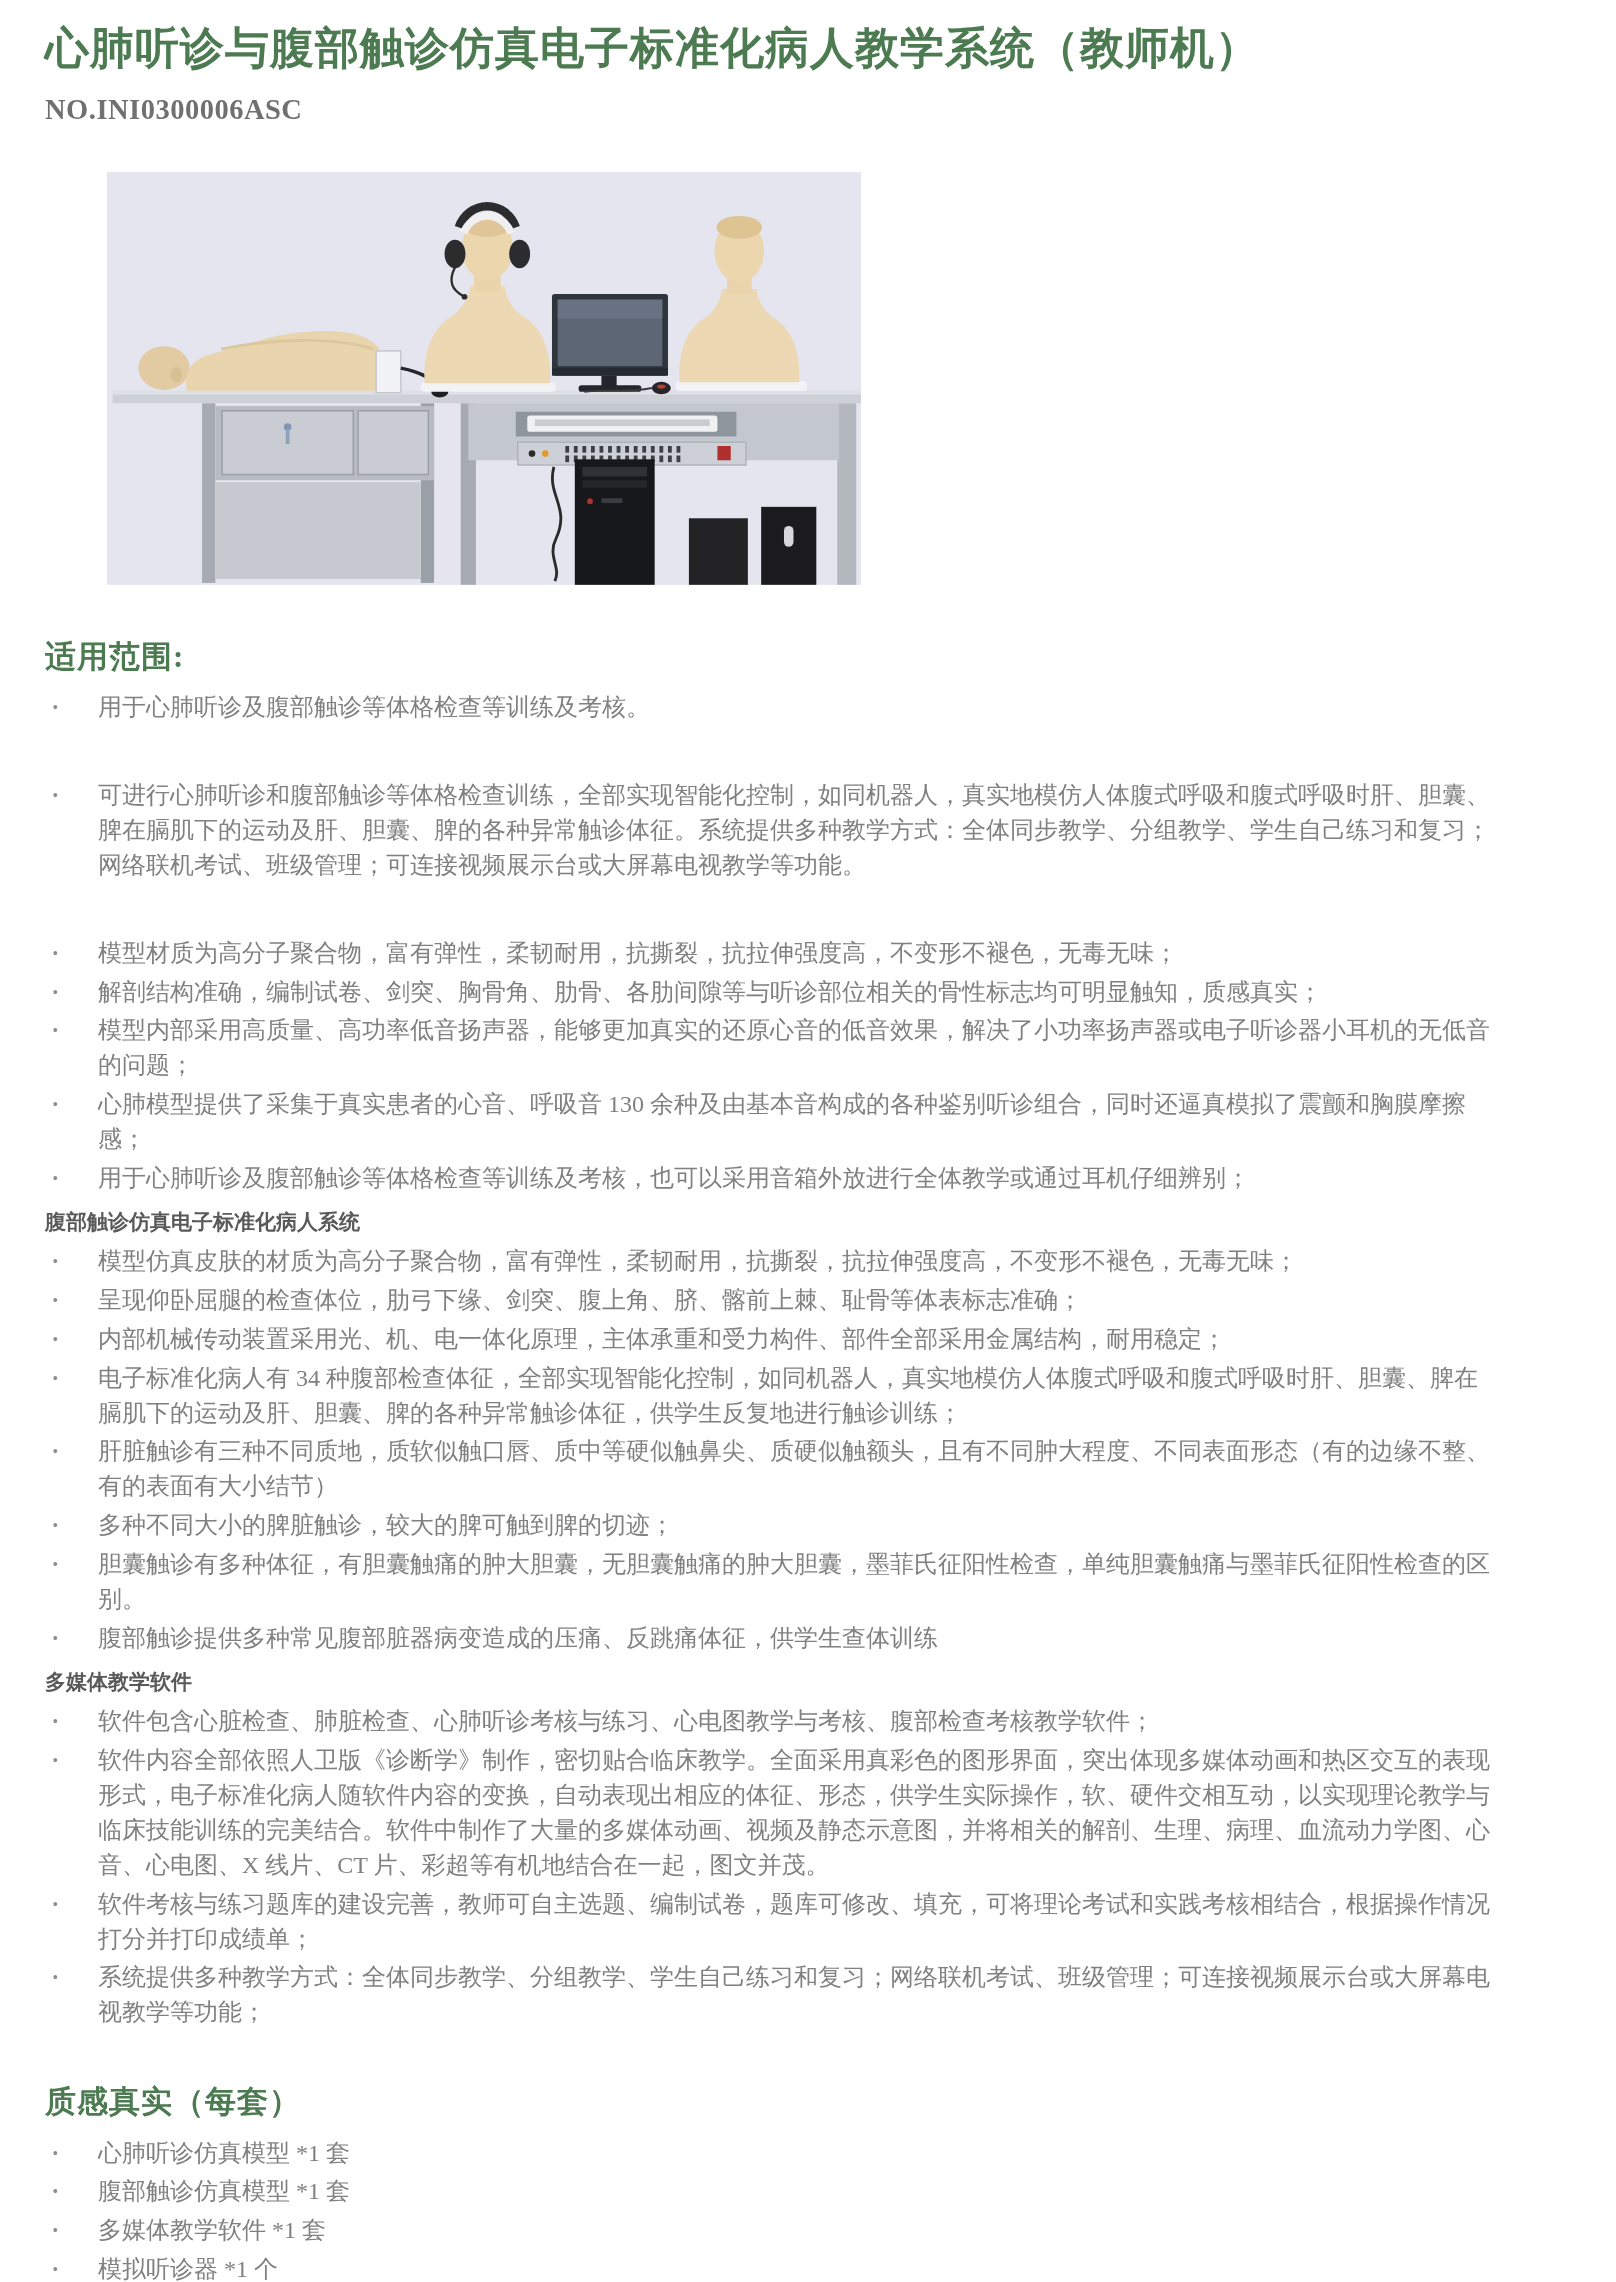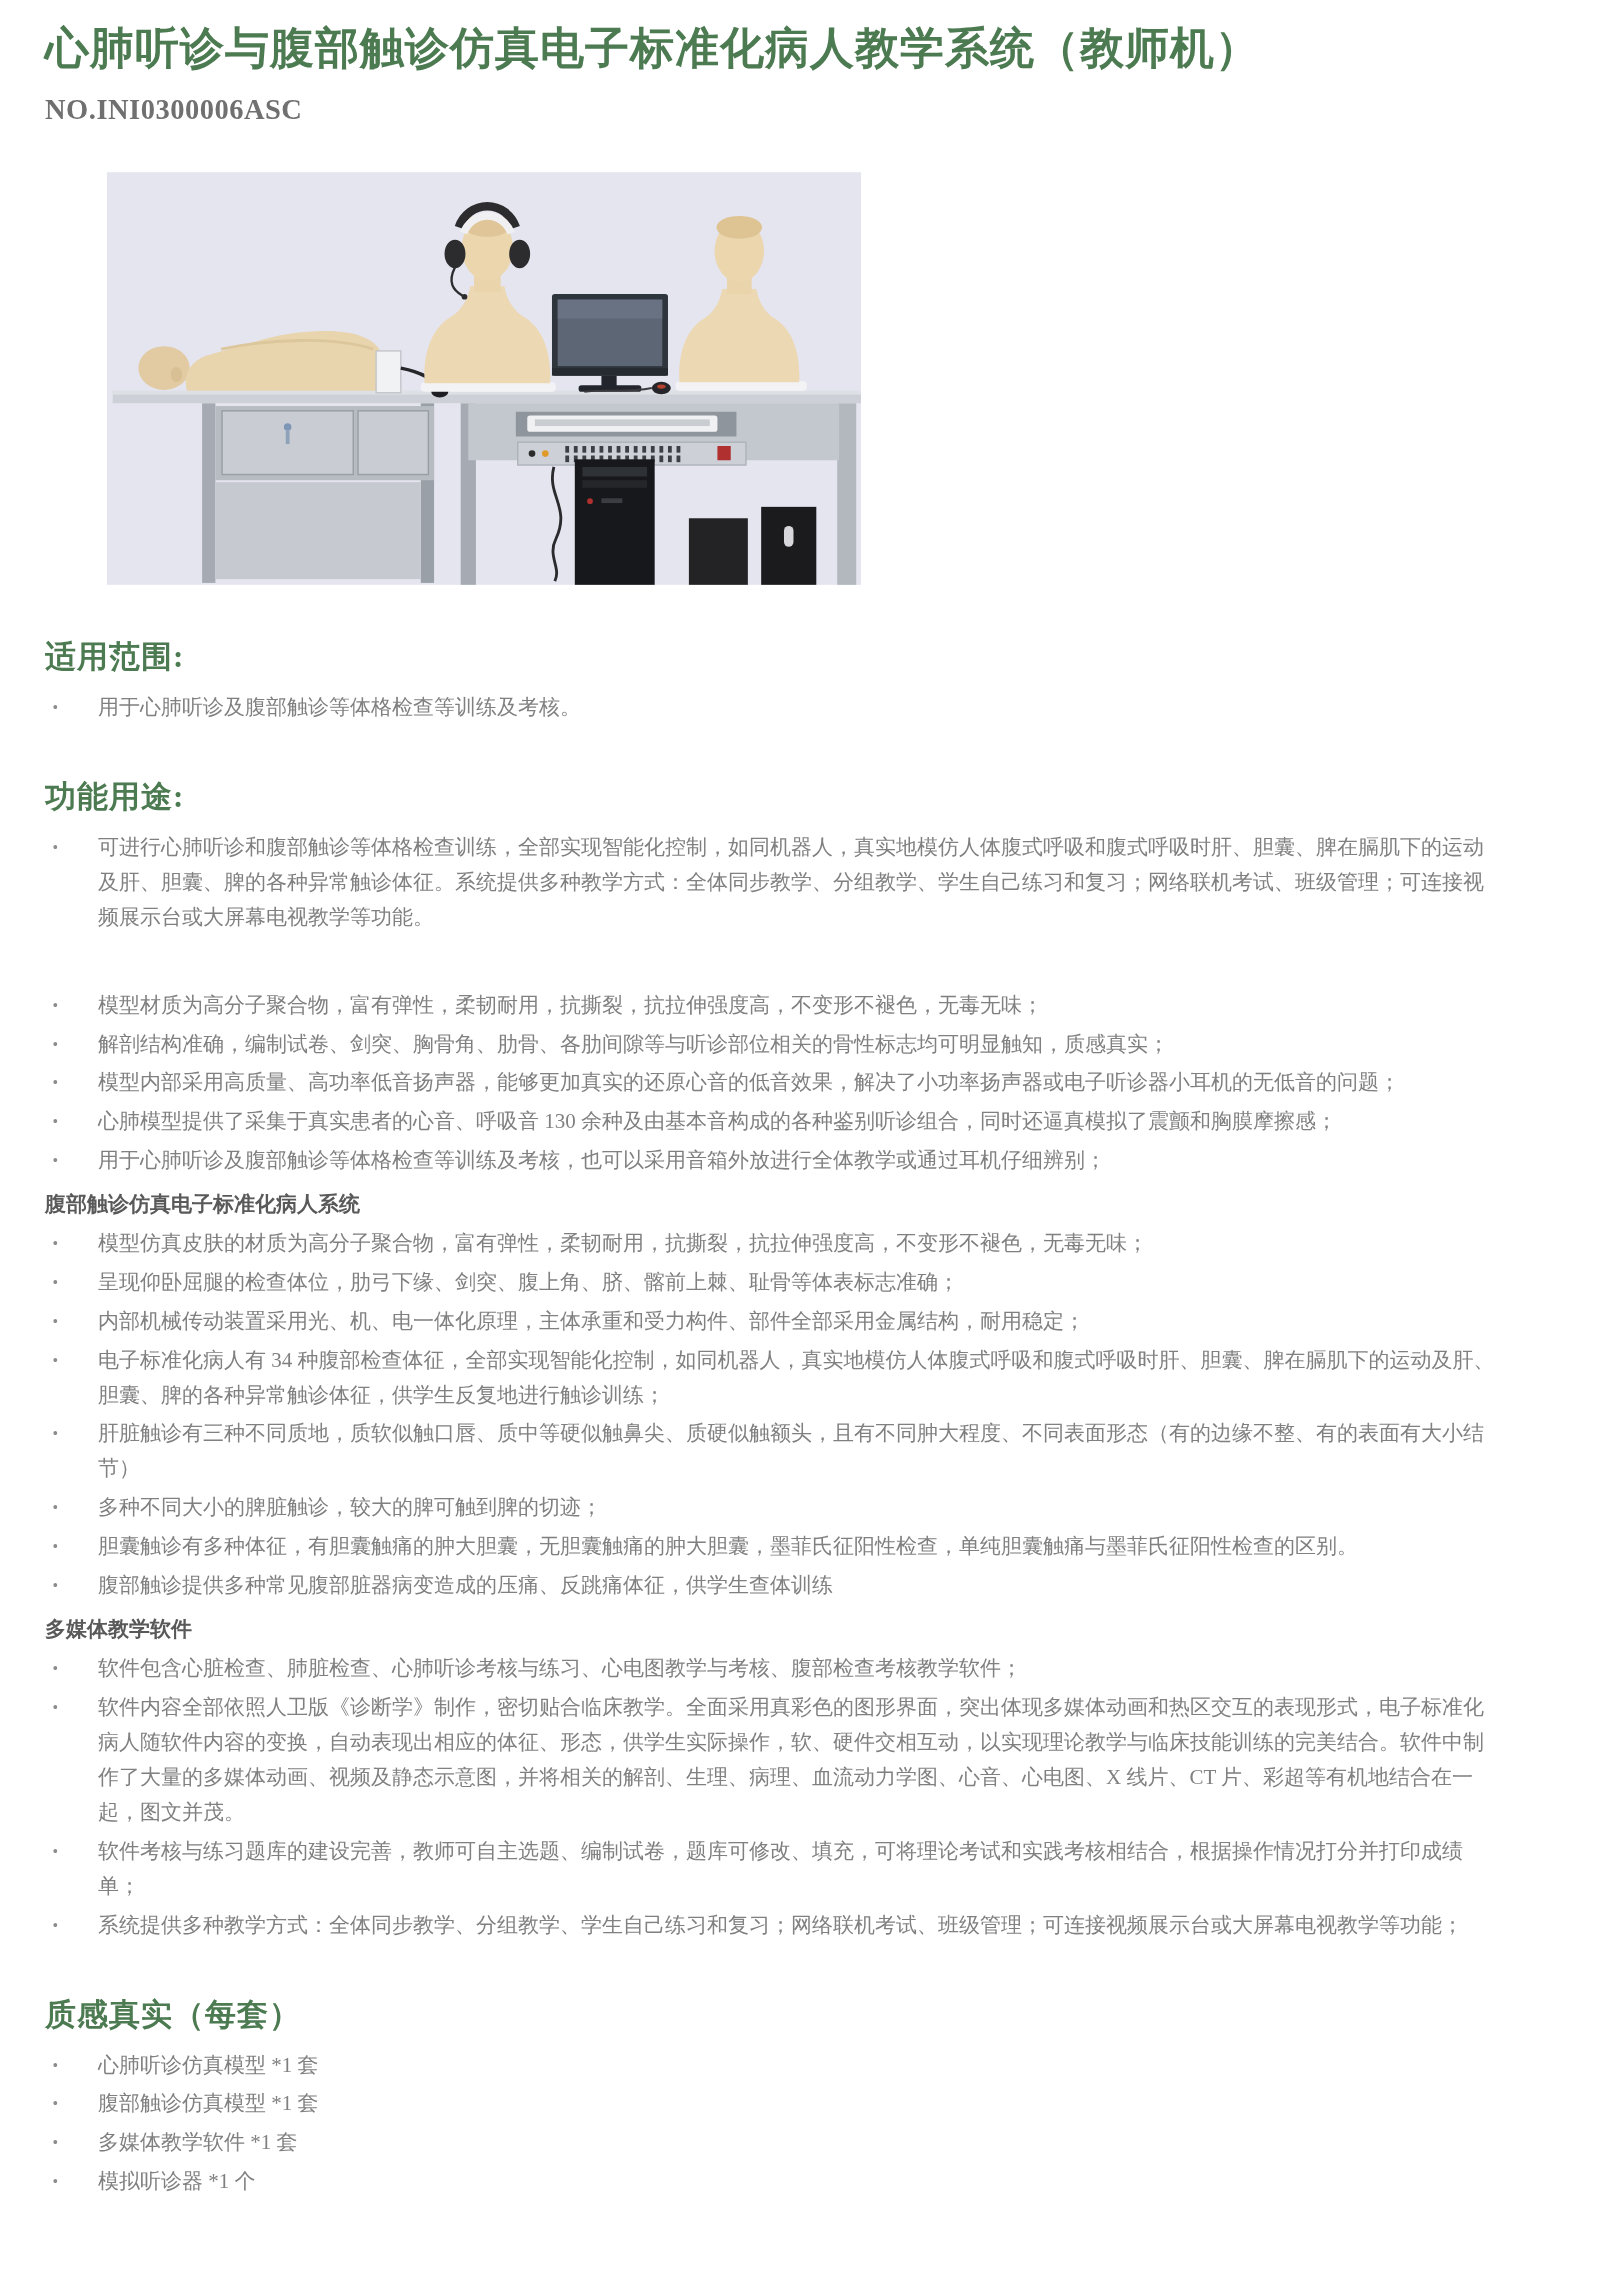--- a/index.html
+++ b/index.html
@@ -35,21 +35,21 @@
   }
   .sub-heading{
     margin:9.5px 0 3.8px;font-size:21px;line-height:35px;font-weight:700;
     color:var(--subheading-gray);
   }
   ul.items{list-style:none;margin:0;padding:0;}
   ul.items li{display:flex;margin:3.8px 0;}
   .dot{
     flex:0 0 53px;padding-left:7.6px;color:#8c8c8c;font-size:16px;line-height:35px;
   }
-  .text{flex:1;color:var(--body-gray);font-size:21px;line-height:35px;}
+  .text{flex:1;color:var(--body-gray);font-size:24px;line-height:35px;}
 </style>
 </head>
 <body>
 
 <div class="page">
 
   <h1 class="page-title">心肺听诊与腹部触诊仿真电子标准化病人教学系统（教师机）</h1>
   <div class="product-code">NO.INI0300006ASC</div>
 
   <div class="photo-wrap">
@@ -184,21 +184,20 @@
       <section class="product-section">
         <h2 class="section-heading">适用范围:</h2>
         <ul class="items">
           <li>
             <span class="dot">•</span>
             <span class="text">用于心肺听诊及腹部触诊等体格检查等训练及考核。</span>
           </li>
         </ul>
       </section>
       <section class="product-section">
-        <h2 class="section-heading">功能用途:</h2>
         <ul class="items">
           <li>
             <span class="dot">•</span>
             <span class="text">可进行心肺听诊和腹部触诊等体格检查训练，全部实现智能化控制，如同机器人，真实地模仿人体腹式呼吸和腹式呼吸时肝、胆囊、脾在膈肌下的运动及肝、胆囊、脾的各种异常触诊体征。系统提供多种教学方式：全体同步教学、分组教学、学生自己练习和复习；网络联机考试、班级管理；可连接视频展示台或大屏幕电视教学等功能。</span>
           </li>
         </ul>
       </section>
       <section class="product-section">
         <ul class="items">
           <li>

